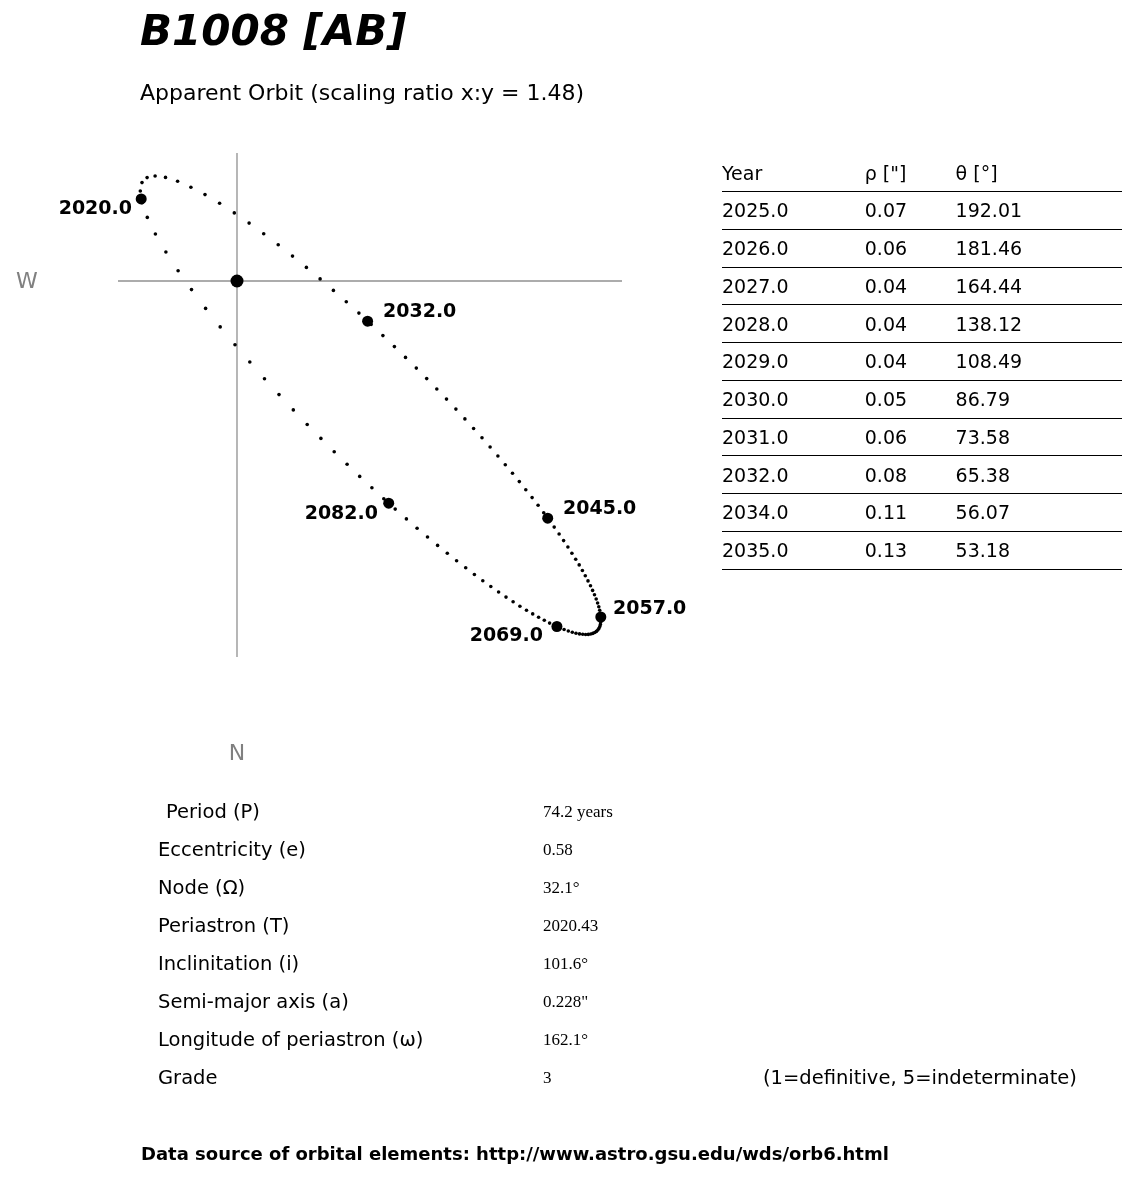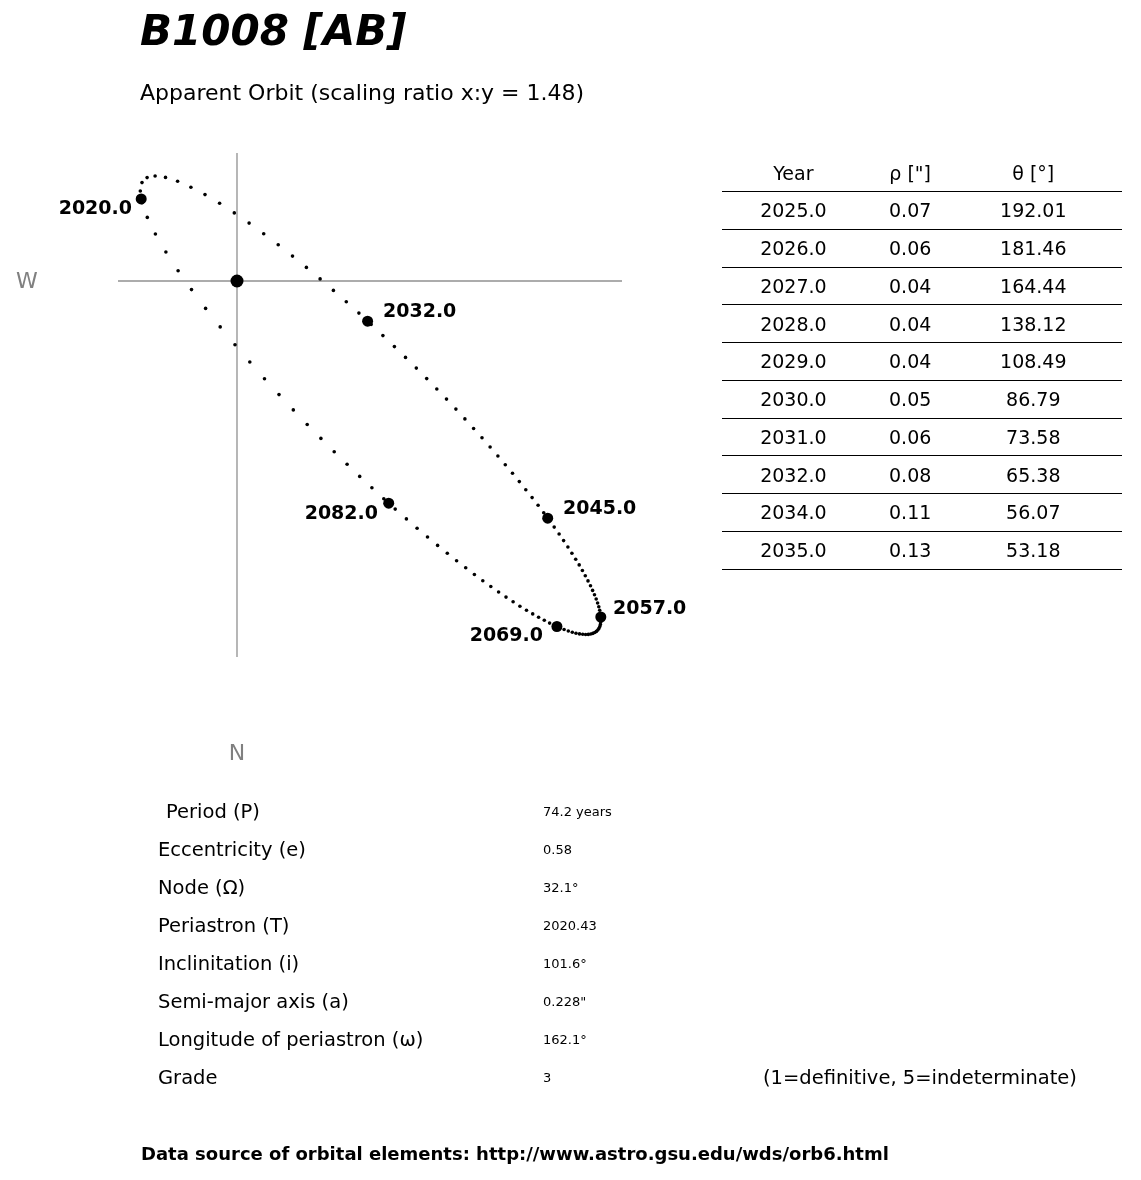--- a/index.html
+++ b/index.html
@@ -7,28 +7,28 @@
     width:1141px;height:1180px;position:relative;overflow:hidden;
     font-family:"DejaVu Sans","Liberation Sans",sans-serif;color:#000;
   }
   .abs{position:absolute;}
   #title{left:140px;top:6px;font-size:42px;font-weight:bold;letter-spacing:0px;}
   #subtitle{left:140px;top:80px;font-size:22px;}
   #orbit-svg{left:0;top:0;}
   
   #ephem{left:722px;top:155px;width:400px;border-collapse:collapse;font-size:19px;}
   #ephem th,#ephem td{
-    font-weight:normal;text-align:center;padding:0;height:36.75px;
+    font-weight:normal;text-align:left;padding:0;height:36.75px;
     border-bottom:1.6px solid #000;white-space:nowrap;
   }
   #ephem th{height:36px;}
   #ephem .c3{padding-right:11px;}
   
   .el-row{position:absolute;left:158px;height:38px;line-height:38px;font-size:19.5px;}
-  .el-val{position:absolute;left:543px;height:38px;line-height:38px;font-size:13px;}
+  .el-val{position:absolute;left:543px;height:38px;line-height:38px;font-size:17px;font-family:Liberation Serif, serif;}
   #grade-note{left:763px;font-size:19.5px;height:38px;line-height:38px;}
   #footer{left:141px;top:1143px;font-size:18px;font-weight:bold;}
 </style>
 </head>
 <body>
 
 <h1 class="abs" id="title" style="margin:0;font-style:italic;">B1008 [AB]</h1>
 <div class="abs" id="subtitle">Apparent Orbit (scaling ratio x:y = 1.48)</div>
 
 <svg class="abs" id="orbit-svg" width="700" height="790" viewBox="0 0 700 790">

